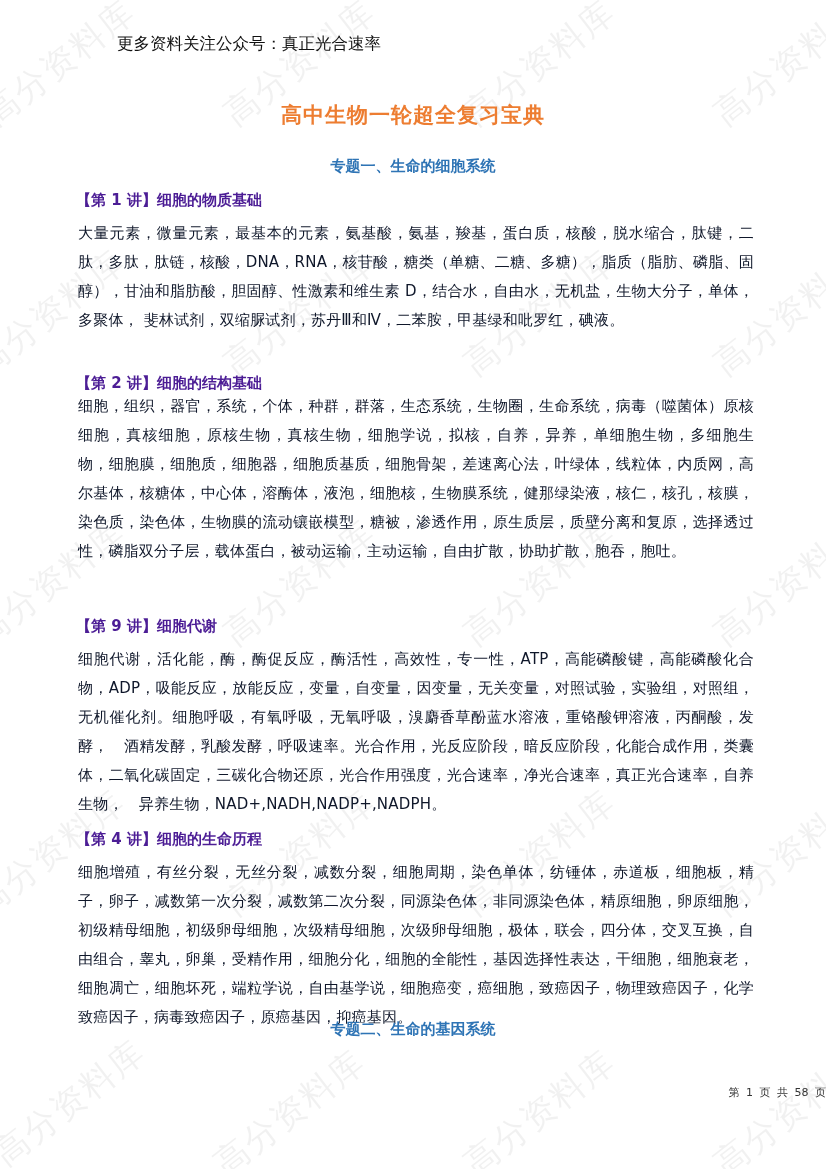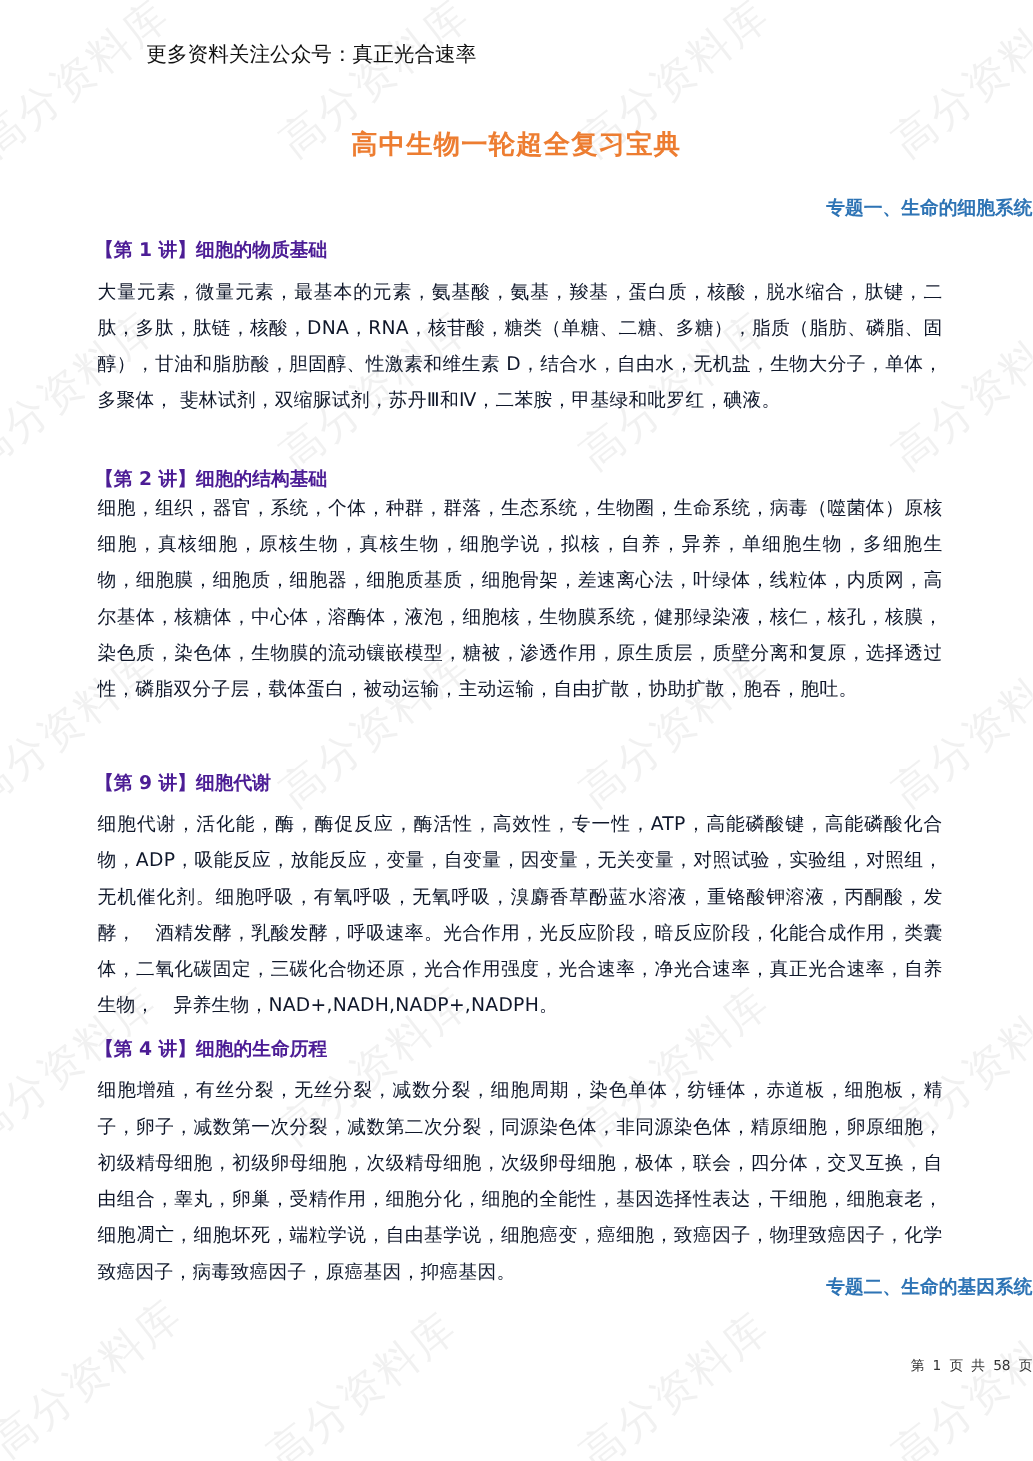--- a/index.html
+++ b/index.html
@@ -14,21 +14,21 @@
   }
   .page { position: relative; z-index: 1; }
   .header-note {
     position: absolute; left: 117px; top: 33px; font-size: 16.5px; color: #111;
   }
   .doc-title {
     position: absolute; left: 0; width: 826px; top: 101px; text-align: center;
     font-size: 21px; font-weight: bold; color: #ed7d31; letter-spacing: 1px;
   }
   .topic-title {
-    position: absolute; left: 0; width: 826px; text-align: right;
+    position: absolute; left: 0; width: 826px; text-align: center;
     font-size: 15px; font-weight: bold; color: #2e74b5;
   }
   .lecture-heading {
     position: absolute; left: 76px; font-size: 15px; font-weight: bold; color: #4c1d95;
   }
   .lecture-body {
     position: absolute; left: 78px; width: 676px; font-size: 15px; line-height: 29px;
     color: #0f172a; text-align: justify; letter-spacing: 0.2px;
   }
   .footer {

